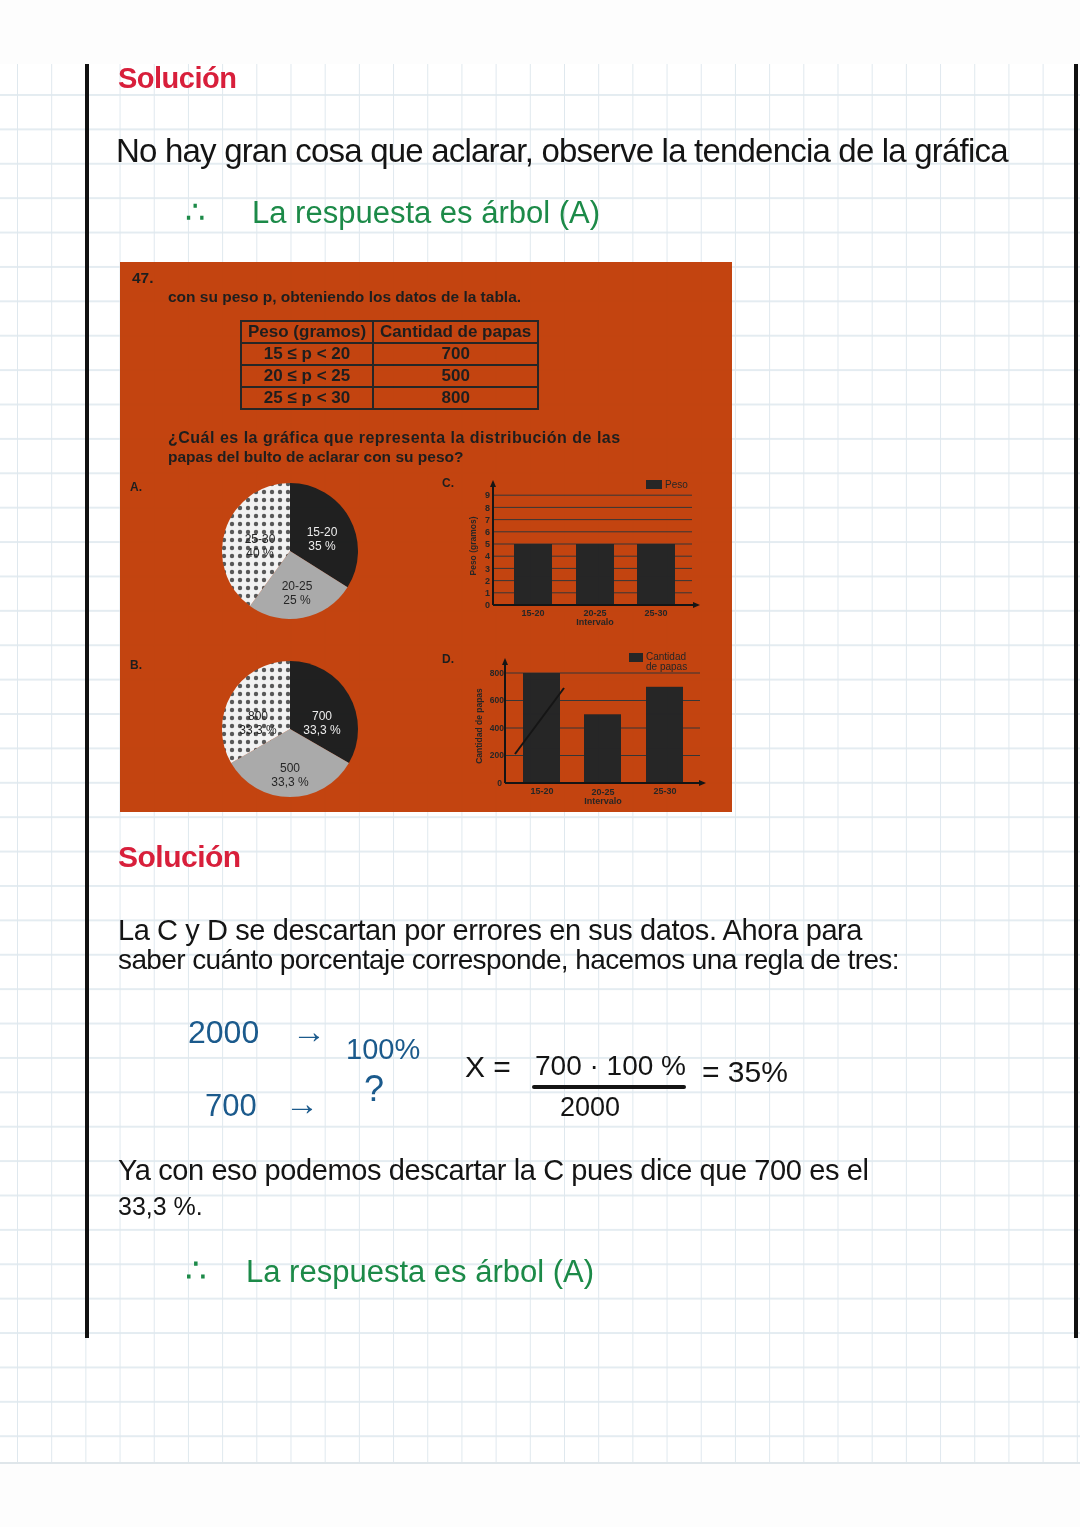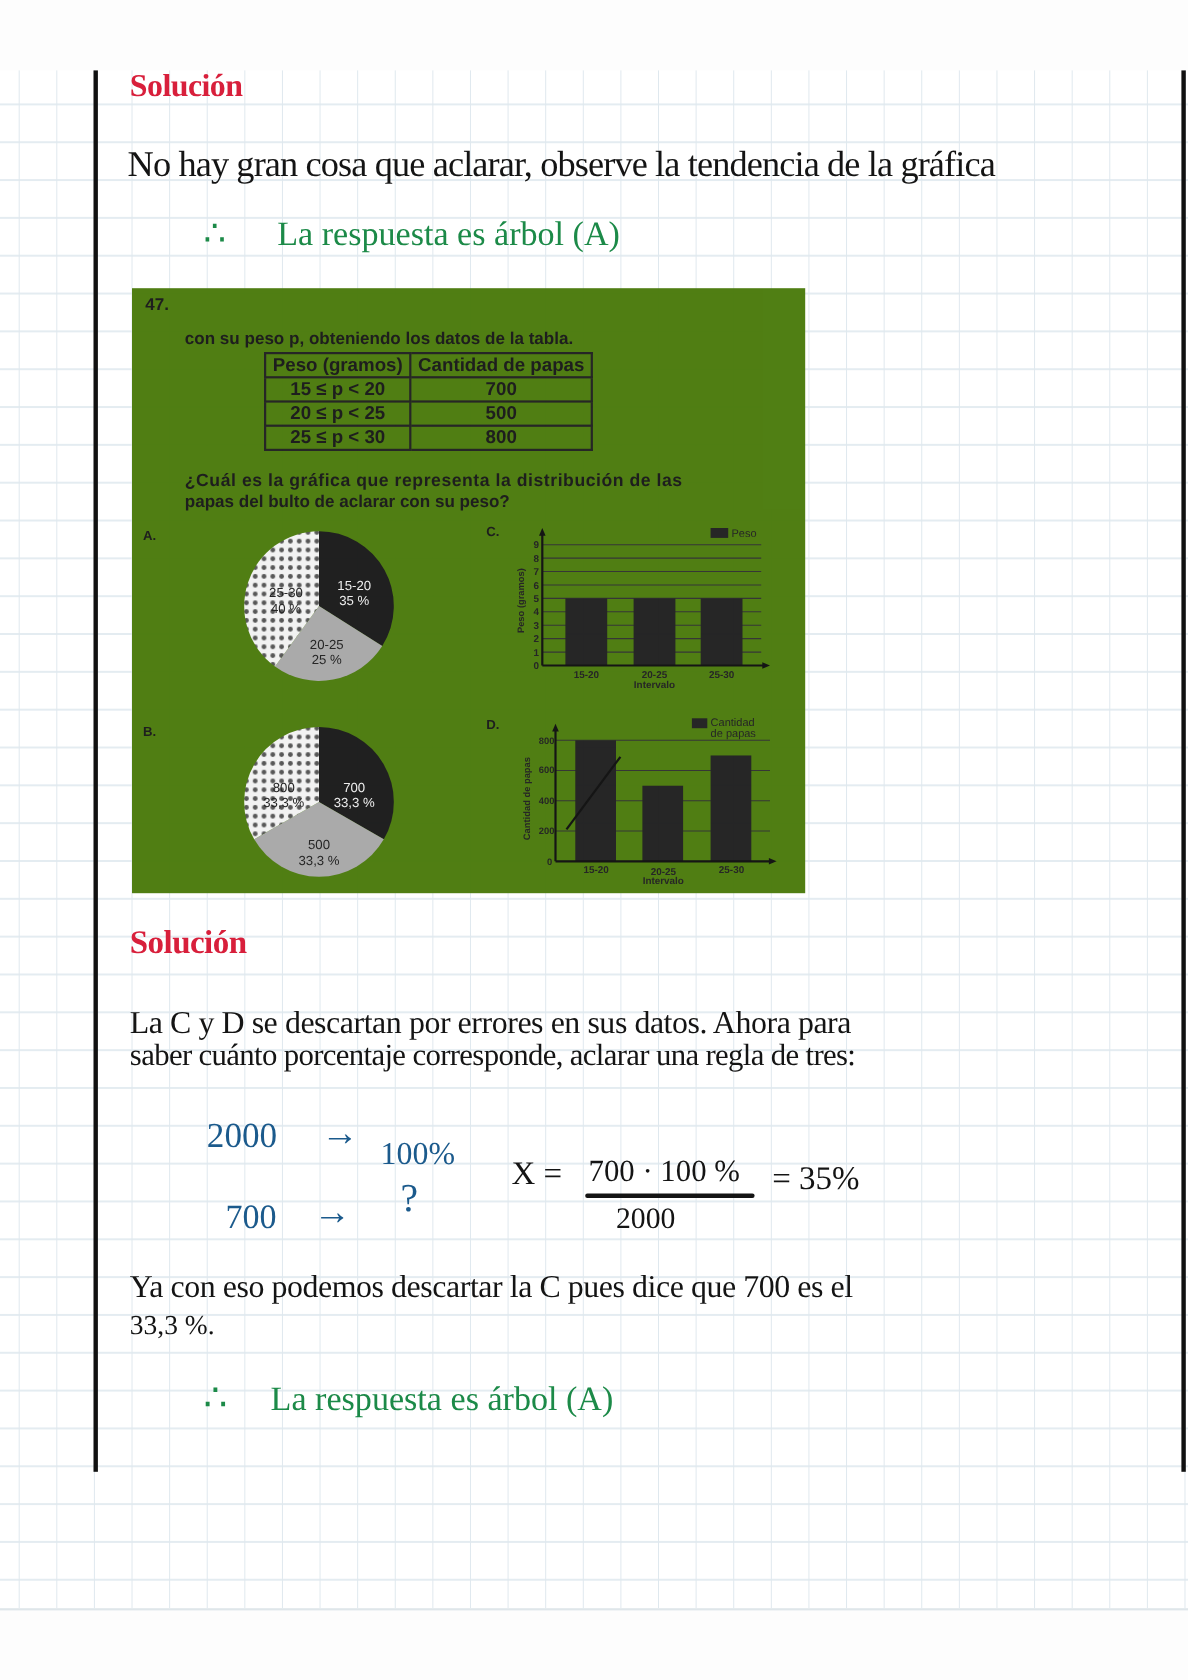--- a/index.html
+++ b/index.html
@@ -12,29 +12,29 @@
     position:absolute; left:0; top:64px; width:1080px; height:1398px;
     background-color:#ffffff;
     background-image:
       linear-gradient(to right, #dfe8ee 1px, transparent 1px),
       linear-gradient(to bottom, #e4ecf1 2px, transparent 2px);
     background-size:34.2px 34.2px, 34.2px 34.4px;
     background-position:17px 0, 0 30px;
     border-bottom:2px solid #dfe6ea;
   }
   .margin-line { position:absolute; top:64px; width:4px; height:1274px; background:#111; }
-  .hand { position:absolute; font-family:Liberation Serif, serif; white-space:nowrap; }
+  .hand { position:absolute; font-family:Liberation Sans, sans-serif; white-space:nowrap; }
   .red { color:#d81f3b; font-weight:bold; }
   .black { color:#141414; }
   .green { color:#1c8a48; }
   .blue { color:#1b5a8c; }
 
   .scan {
     position:absolute; left:120px; top:262px; width:612px; height:550px;
-    background:#4d7c0f; opacity:0.98;
+    background:#c2410c; opacity:0.98;
     font-family:"Liberation Sans", sans-serif; color:#1a1a1a;
   }
   .scan .q { position:absolute; font-size:15.5px; font-weight:bold; line-height:19px; }
   .scan table {
     position:absolute; left:120px; top:58px; border-collapse:collapse;
     font-size:17px; font-weight:bold;
   }
   .scan td, .scan th {
     border:2px solid #222; padding:0 6px; height:20px; line-height:20px; text-align:center;
   }
@@ -50,21 +50,21 @@
 <div class="margin-line" style="left:85px;"></div>
 <div class="margin-line" style="left:1074px;"></div>
 
 <div class="hand red" style="left:118px; top:62px; font-size:29px; letter-spacing:-0.5px;">Solución</div>
 <div class="hand black" style="left:116px; top:132px; font-size:33px; letter-spacing:-0.8px;">No hay gran cosa que aclarar, observe la tendencia de la gráfica</div>
 <div class="hand green" style="left:185px; top:193px; font-size:32px;">∴</div>
 <div class="hand green" style="left:252px; top:195px; font-size:31px;">La respuesta es árbol (A)</div>
 
 <div class="scan">
   <div class="q" style="left:12px; top:6px;">47.</div>
-  <div class="q" style="left:48px; top:25px;margin-top:12px;">con su peso p, obteniendo los datos de la tabla.</div>
+  <div class="q" style="left:48px; top:25px;">con su peso p, obteniendo los datos de la tabla.</div>
 
   <table>
     <tbody>
         <tr>
       <th>Peso (gramos)</th>
       <th>Cantidad de papas</th>
     </tr>
     <tr>
       <td>15 ≤ p &lt; 20</td>
       <td>700</td>
@@ -192,21 +192,21 @@
     </g>
     <text transform="translate(22,80) rotate(-90)" font-size="8.5" font-weight="bold" text-anchor="middle" fill="#222">Cantidad de papas</text>
     <rect x="169" y="7" width="14" height="9" fill="#222"></rect>
     <text x="186" y="14" font-size="10" fill="#222">Cantidad</text>
     <text x="186" y="24" font-size="10" fill="#222">de papas</text>
   </svg>
 </div>
 
 <div class="hand red" style="left:118px; top:840px; font-size:30px; letter-spacing:-0.5px;">Solución</div>
 <div class="hand black" style="left:118px; top:914px; font-size:29px; letter-spacing:-0.4px;">La C y D se descartan por errores en sus datos. Ahora para</div>
-<div class="hand black" style="left:118px; top:944px; font-size:28px; letter-spacing:-0.6px;">saber cuánto porcentaje corresponde, aclarar una regla de tres:</div>
+<div class="hand black" style="left:118px; top:944px; font-size:28px; letter-spacing:-0.6px;">saber cuánto porcentaje corresponde, hacemos una regla de tres:</div>
 
 <div class="hand blue" style="left:188px; top:1014px; font-size:32px;">2000</div>
 <div class="hand blue" style="left:292px; top:1012px; font-size:34px;">→</div>
 <div class="hand blue" style="left:346px; top:1016px; font-size:29px;margin-top:17px;">100%</div>
 <div class="hand blue" style="left:205px; top:1088px; font-size:31px;">700</div>
 <div class="hand blue" style="left:285px; top:1084px; font-size:34px;">→</div>
 <div class="hand blue" style="left:364px; top:1068px; font-size:36px;">?</div>
 
 <div class="hand black" style="left:465px; top:1050px; font-size:30px;">X =</div>
 <div class="hand black" style="left:535px; top:1050px; font-size:28px;">700 · 100 %</div>

